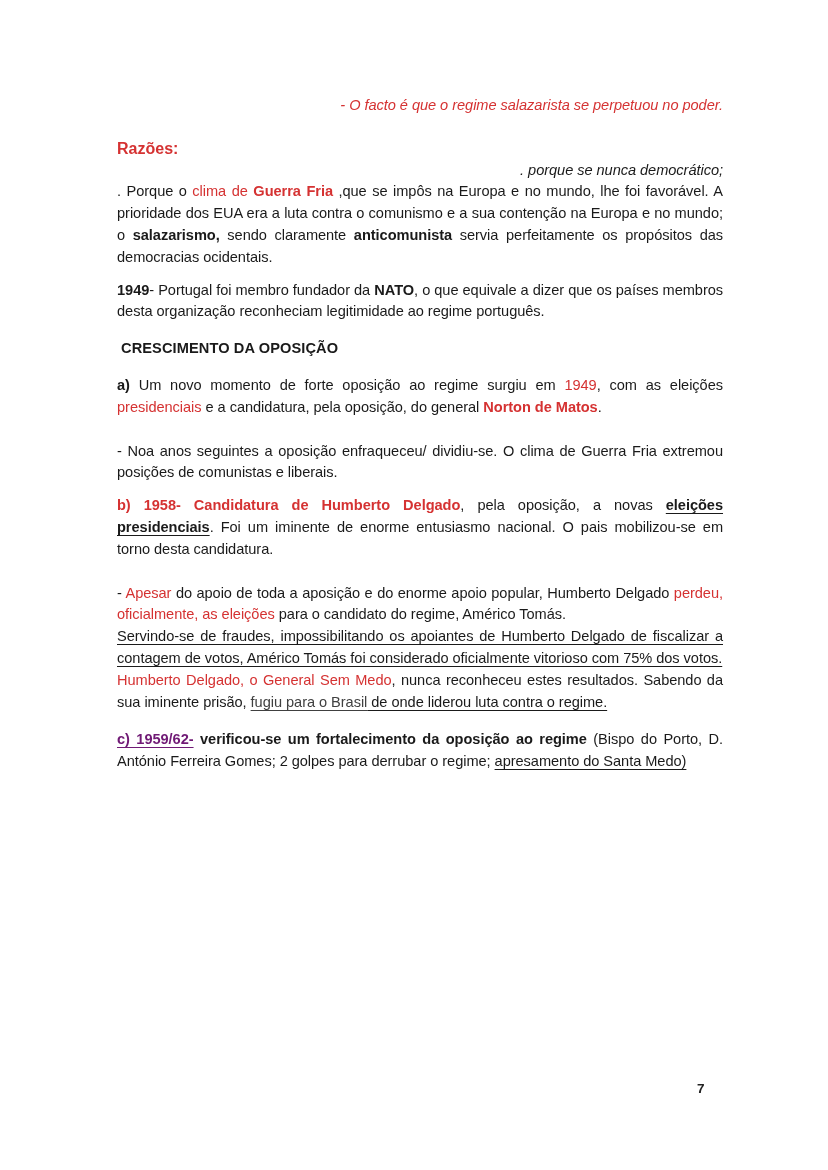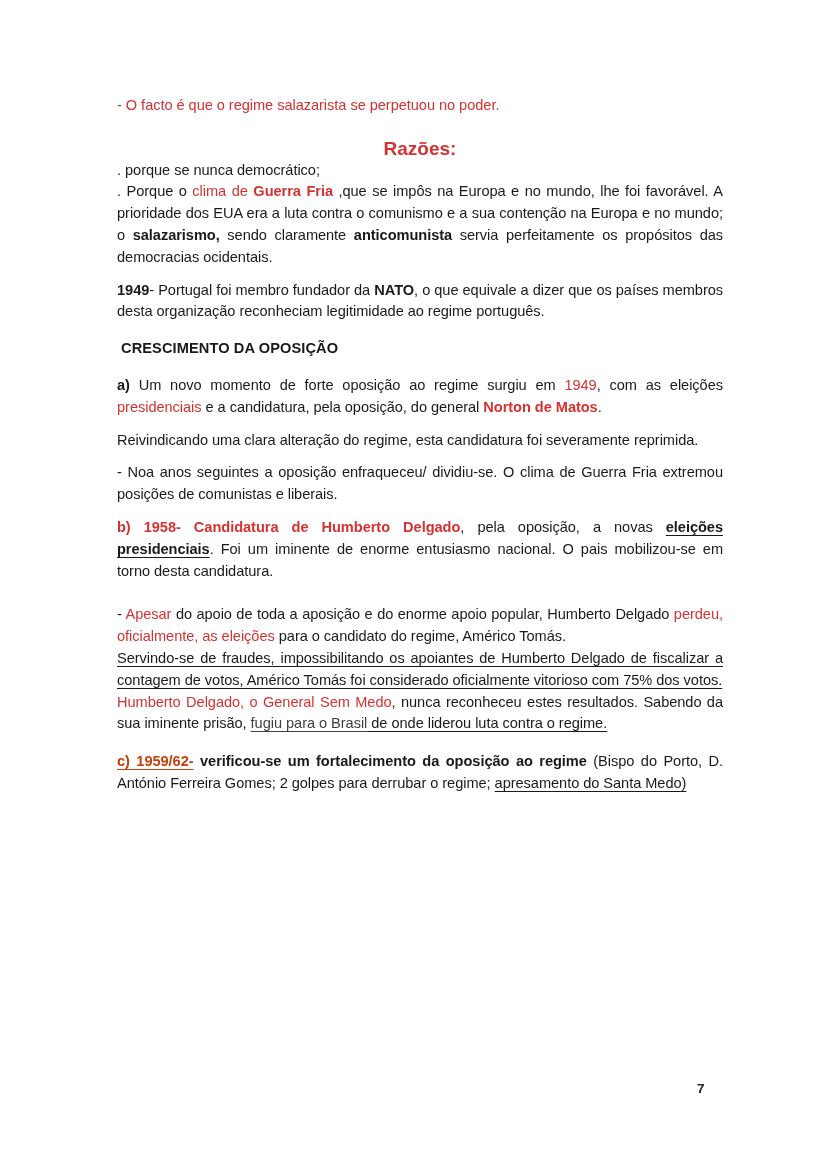--- a/index.html
+++ b/index.html
@@ -32,48 +32,48 @@
   }
   p.para {
     margin: 0 0 0 0;
     font-size: 14.6px;
     line-height: 21.8px;
     text-align: justify;
     text-justify: inter-word;
     letter-spacing: -0.05px;
   }
   p.tight {
-    text-align: left;
+    text-align: right;
+    font-style: italic;
   }
   .gap-sm { height: 11px; }
   .gap-md { height: 16px; }
   .gap-lg { height: 21px; }
 
   .red    { color: #D53232; }
   .bold   { font-weight: bold; }
   .ul     { text-decoration: underline; text-underline-offset: 2.5px; }
   .redul  { color: #404040; text-decoration: underline; text-underline-offset: 2.5px; }
   .redbold{ color: #D53232; font-weight: bold; }
-  .redboldul { color: #c2410c; font-weight: bold; text-decoration: underline; text-underline-offset: 2.5px; }
+  .redboldul { color: #701a75; font-weight: bold; text-decoration: underline; text-underline-offset: 2.5px; }
   .boldul { font-weight: bold; text-decoration: underline; text-underline-offset: 2.5px; }
 
   h3.heading {
     margin: 4px;
     font-size: 14.6px;
     line-height: 21.8px;
     font-weight: bold;
     letter-spacing: 0.1px;
   }
   .razoes {
     margin: 0;
-    font-size: 19px;
+    font-size: 16px;
     line-height: 21.8px;
     font-weight: bold;
     color: #D53232;
-    text-align: center;
   }
   #page-number {
     position: absolute;
     left: 697px;
     top: 1081px;
     font-size: 13.5px;
     font-weight: bold;
     color: #222;
   }
 </style>
@@ -104,21 +104,20 @@
     <div class="gap-sm"></div>
 
     <h3 class="heading">CRESCIMENTO DA OPOSIÇÃO</h3>
 
     <div class="gap-sm"></div>
 
     <p class="para"><span class="bold">a)</span><span> Um novo momento de forte oposição ao regime surgiu em </span><span class="red">1949</span><span>, com as eleições </span><span class="red">presidenciais</span><span> e a candidatura, pela oposição, do general </span><span class="redbold">Norton de Matos</span><span>.</span></p>
 
     <div class="gap-sm"></div>
 
-    <p class="para">Reivindicando uma clara alteração do regime, esta candidatura foi severamente reprimida.</p>
 
 
     <div class="gap-sm"></div>
 
     <p class="para">- Noa anos seguintes a oposição enfraqueceu/ dividiu-se. O clima de Guerra Fria extremou posições de comunistas e liberais.</p>
 
     <div class="gap-sm"></div>
 
     <p class="para"><span class="redbold">b) 1958- Candidatura de Humberto Delgado</span><span>, pela oposição, a novas </span><span class="boldul">eleições presidenciais</span><span>. Foi um iminente de enorme entusiasmo nacional. O pais mobilizou-se em torno desta candidatura.</span></p>
 

